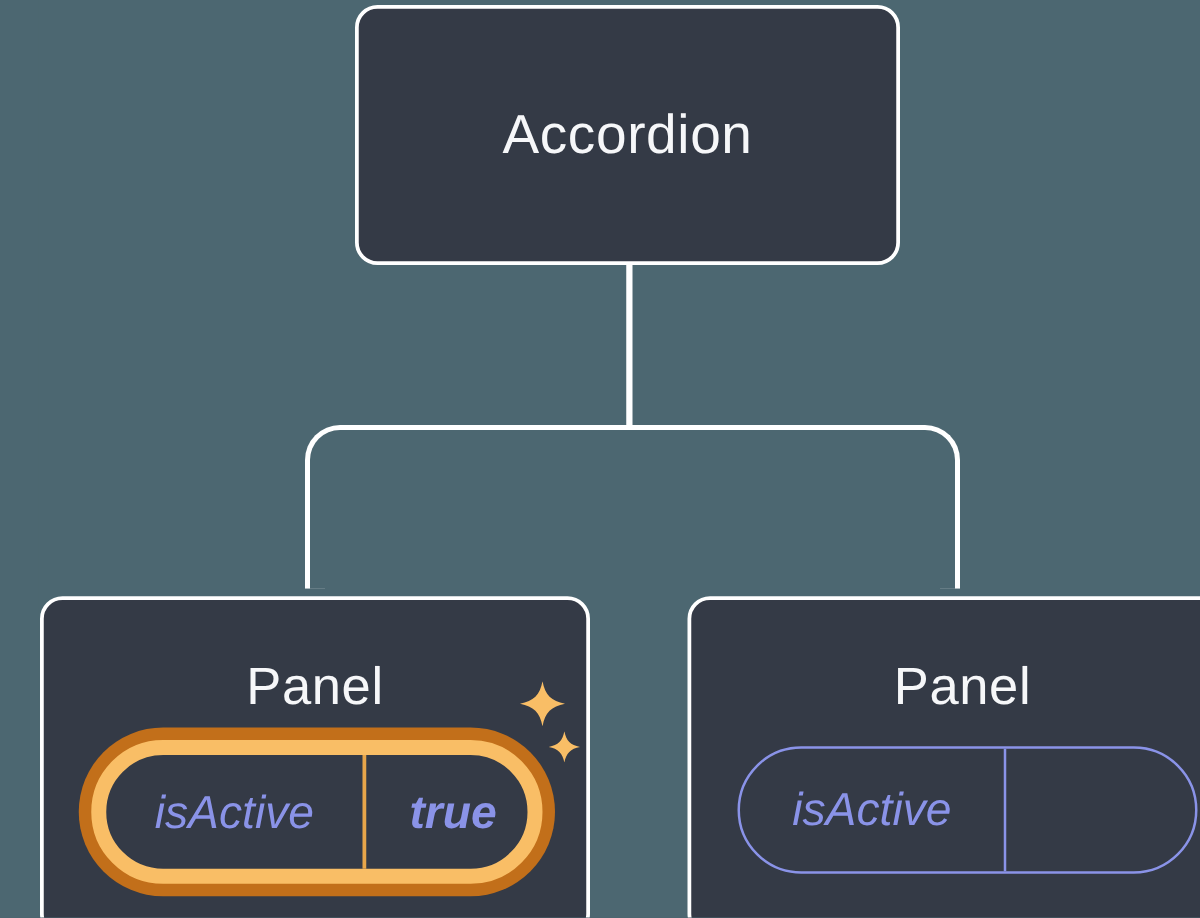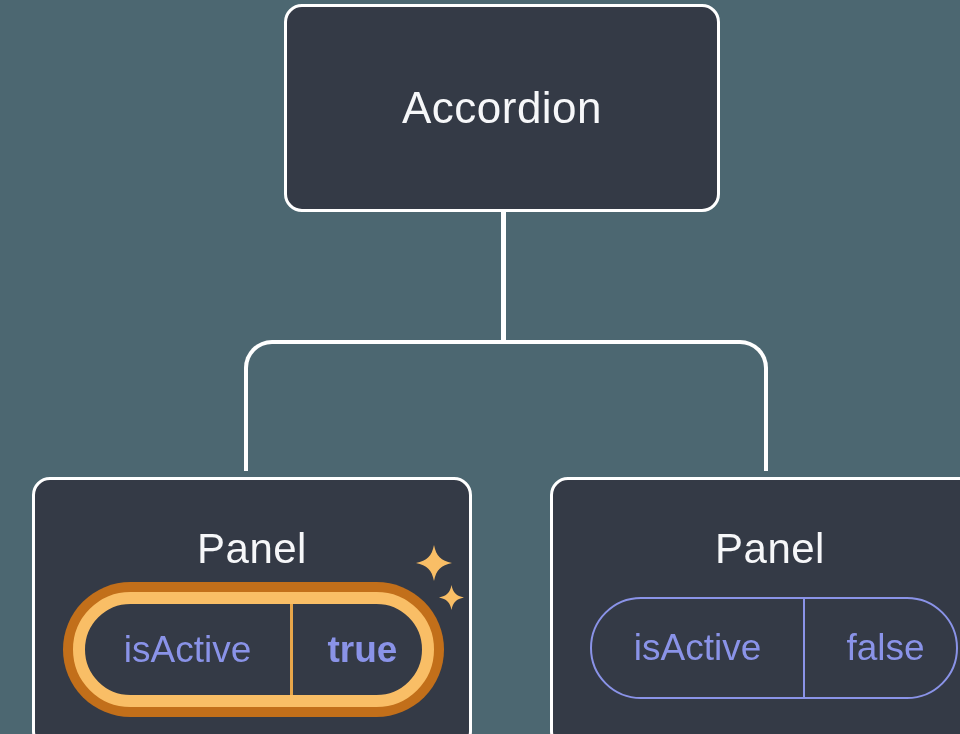--- a/index.html
+++ b/index.html
@@ -94,20 +94,21 @@
   }
   .pill-inactive {
     left: 37px; top: 117px;
     width: 368px; height: 102px;
     border: 2px solid var(--purple);
   }
   .pill .cell {
     display: flex;
     align-items: center;
     justify-content: center;
+    font-style: italic;
   }
   .pill-active .cell.key { flex: 0 0 205px; }
   .pill-inactive .cell.key { flex: 0 0 211px; }
   .pill .cell.value { flex: 1 1 auto; padding-left: 10px; }
   .cell.value.bold { font-weight: 700; }
   .divider {
     flex: 0 0 auto;
     width: 3px;
     align-self: stretch;
   }
@@ -148,17 +149,16 @@
   </svg>
   <svg class="sparkle small" viewBox="0 0 24 24" aria-hidden="true">
     <path fill="currentColor" d="M12 0C13.4 7.3 16.7 10.6 24 12C16.7 13.4 13.4 16.7 12 24C10.6 16.7 7.3 13.4 0 12C7.3 10.6 10.6 7.3 12 0Z"></path>
   </svg>
 
   <div class="node panel right">
     <div class="panel-title">Panel</div>
     <div class="pill pill-inactive">
       <span class="cell key">isActive</span>
       <span class="divider purple"></span>
-      <span class="cell value">false</span>
     </div>
   </div>
 
 </div>
 
 </body></html>

